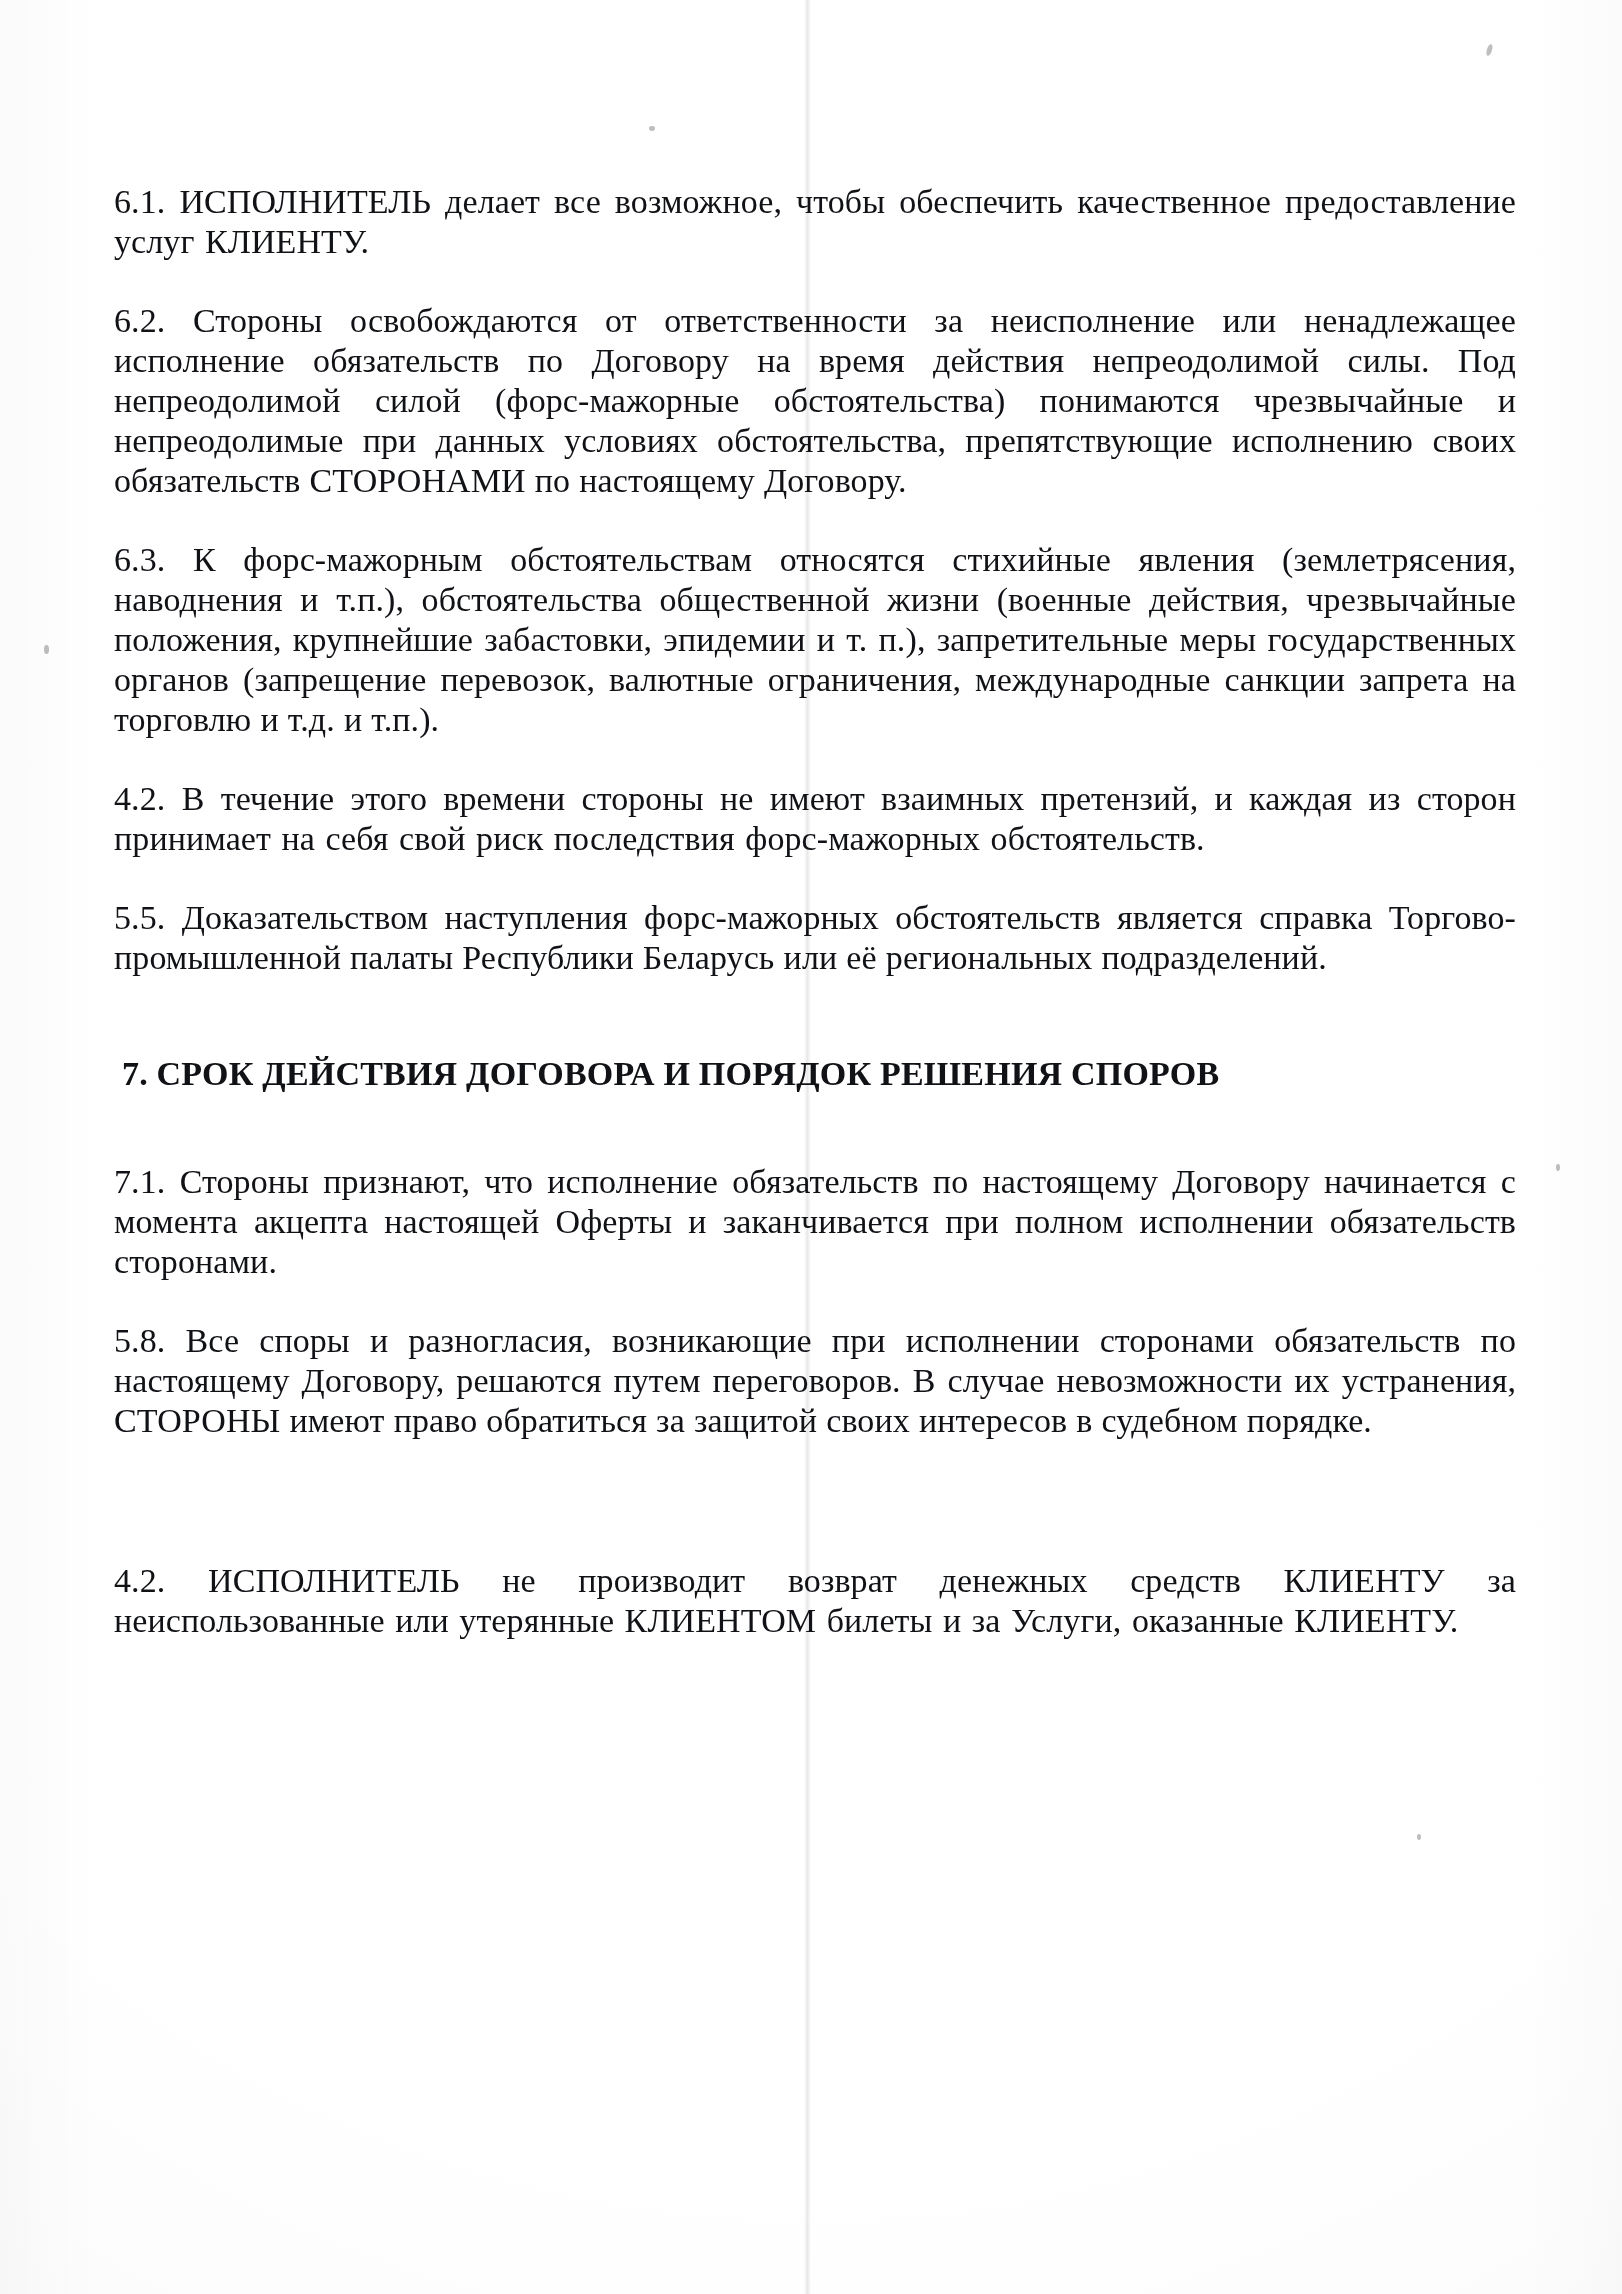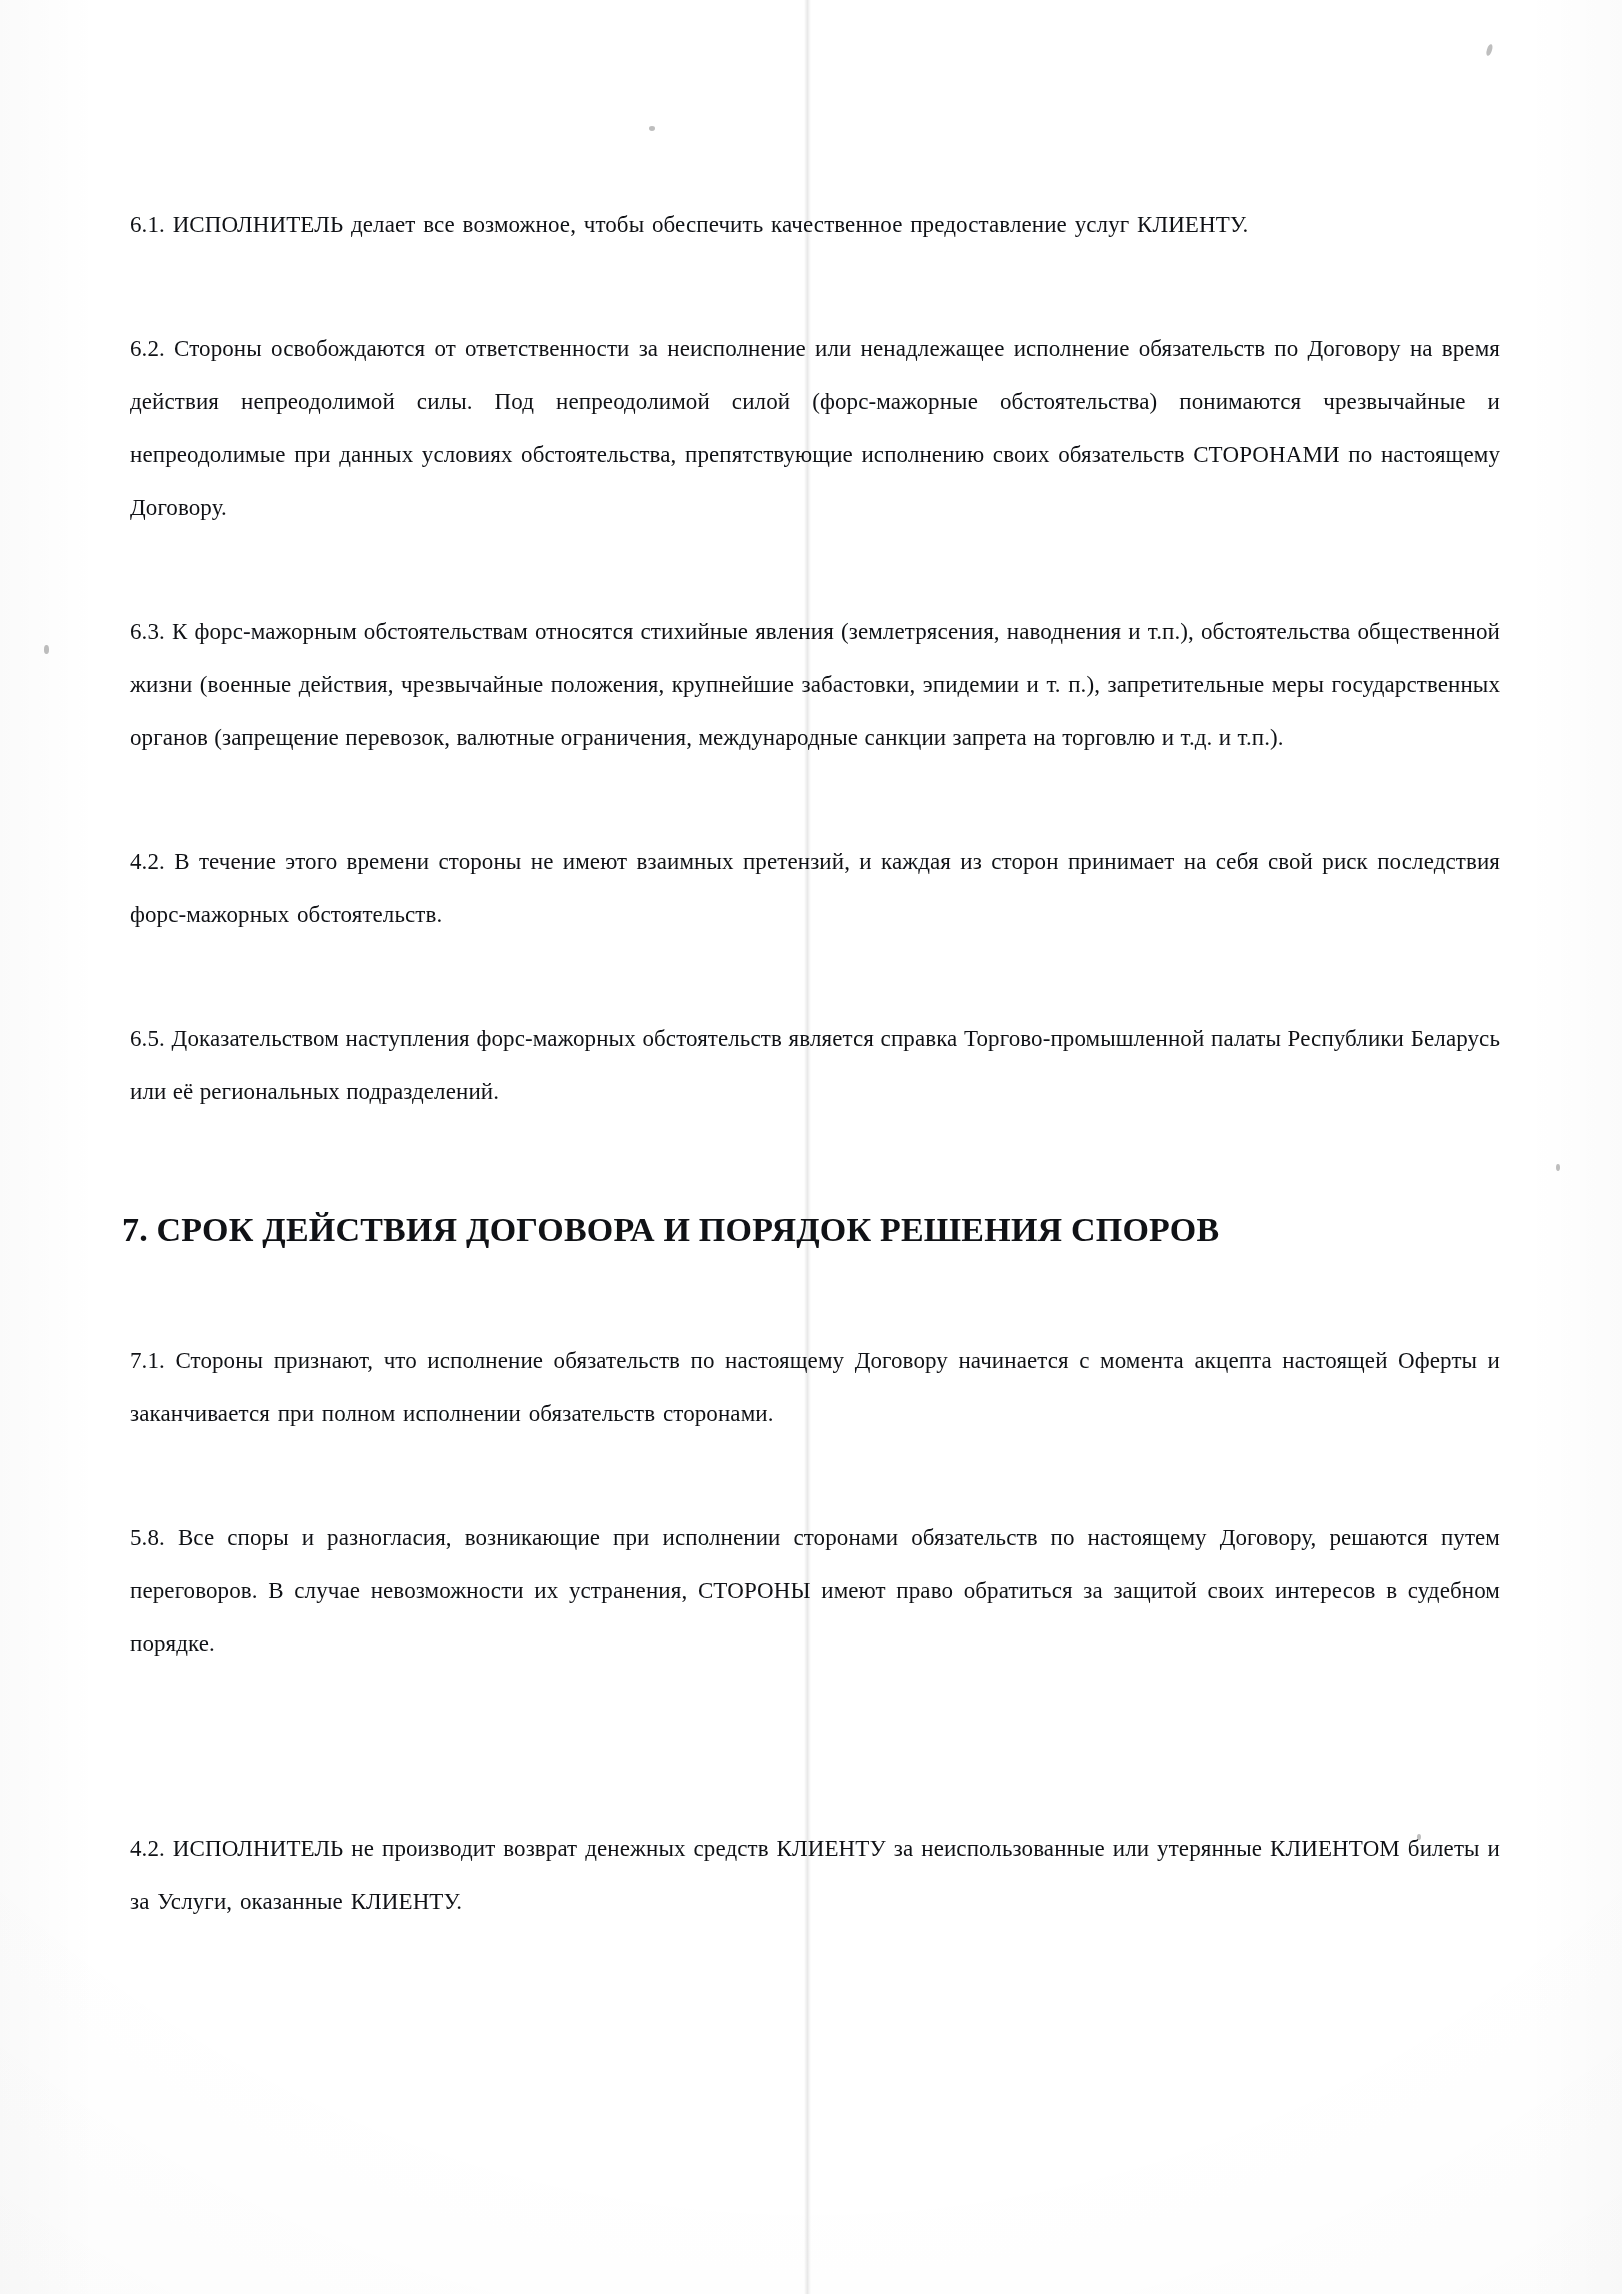--- a/index.html
+++ b/index.html
@@ -61,26 +61,26 @@
   .content {
     position: absolute;
     left: 114px;
     top: 0;
     width: 1402px;
     height: 100%;
     z-index: 4;
   }
 
   p.para {
-    margin: 16px;
+    margin: 0;
     padding: 0;
     text-align: justify;
     text-justify: inter-word;
-    font-size: 23px;
-    line-height: 53px;
+    font-size: 34px;
+    line-height: 40px;
     letter-spacing: 0.1px;
     word-spacing: 0.5px;
   }
 
   p.para.loose {
     
     word-spacing: 1.9px;
   }
 
   h2.heading {
@@ -128,21 +128,21 @@
     <div class="sp-para"></div>
 
     <p class="para">6.3. К форс-мажорным обстоятельствам относятся стихийные явления (землетрясения, наводнения и т.п.), обстоятельства общественной жизни (военные действия, чрезвычайные положения, крупнейшие забастовки, эпидемии и т. п.), запретительные меры государственных органов (запрещение перевозок, валютные ограничения, международные санкции запрета на торговлю и т.д. и т.п.).</p>
 
     <div class="sp-para"></div>
 
     <p class="para loose">4.2. В течение этого времени стороны не имеют взаимных претензий, и каждая из сторон принимает на себя свой риск последствия форс-мажорных обстоятельств.</p>
 
     <div class="sp-para"></div>
 
-    <p class="para">6.5. Доказательством наступления форс-мажорных обстоятельств является справка Торгово-промышленной палаты Республики Беларусь или её региональных подразделений.</p>
+    <p class="para">5.5. Доказательством наступления форс-мажорных обстоятельств является справка Торгово-промышленной палаты Республики Беларусь или её региональных подразделений.</p>
 
     <div class="sp-head"></div>
 
     <h2 class="heading">7. СРОК ДЕЙСТВИЯ ДОГОВОРА И ПОРЯДОК РЕШЕНИЯ СПОРОВ</h2>
 
     <div class="sp-afterh"></div>
 
     <p class="para loose">7.1. Стороны признают, что исполнение обязательств по настоящему Договору начинается с момента акцепта настоящей Оферты и заканчивается при полном исполнении обязательств сторонами.</p>
 
     <div class="sp-para"></div>

